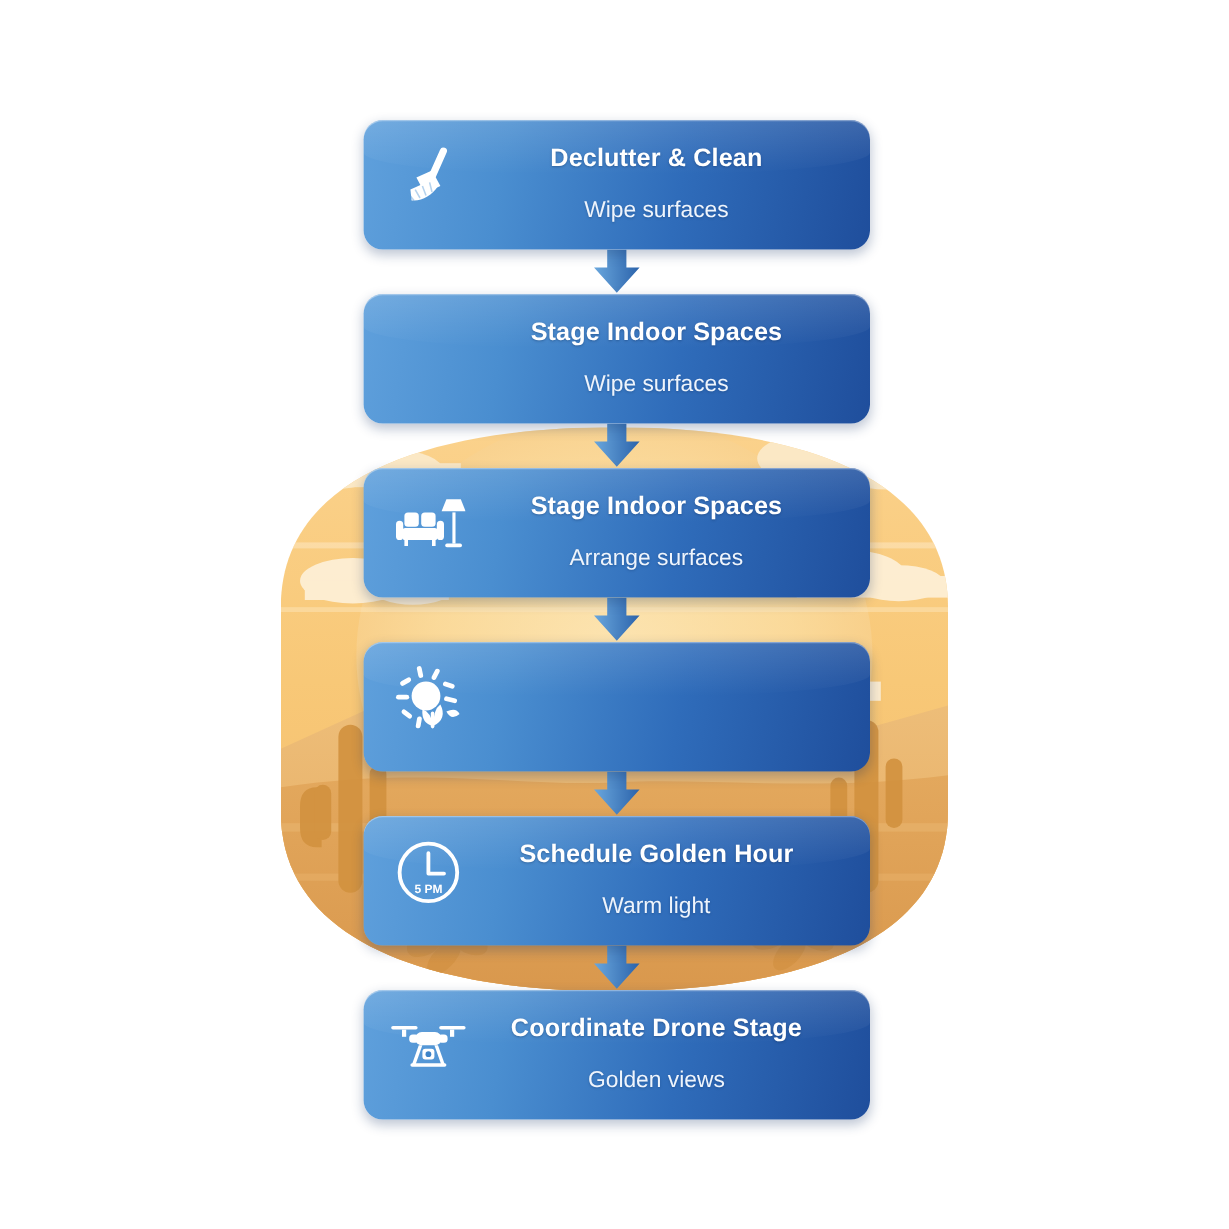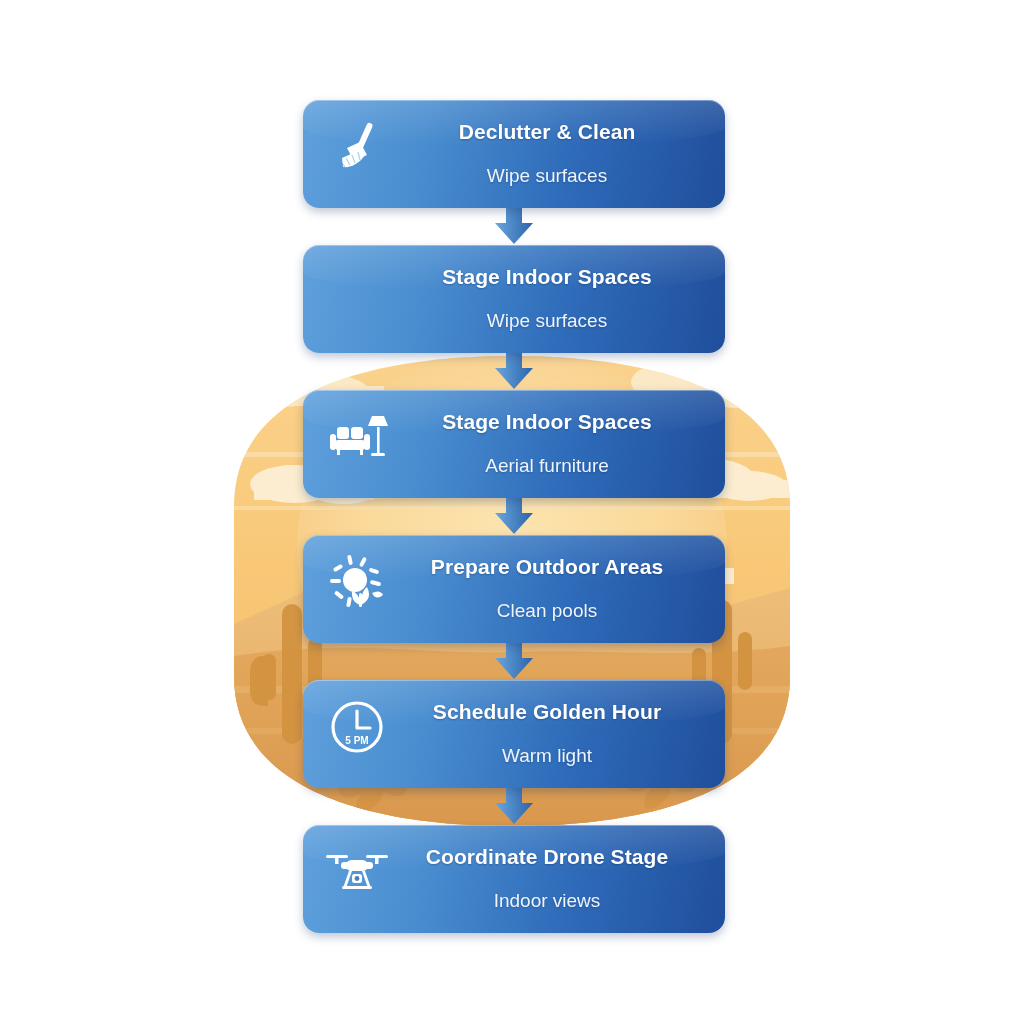--- a/index.html
+++ b/index.html
@@ -267,21 +267,21 @@
           <rect x="11" y="42" width="3" height="5"></rect>
           <rect x="34" y="42" width="3" height="5"></rect>
 
           <path d="M46 8 h12 l4 10 h-20 Z"></path>
           <rect x="51" y="19" width="2.6" height="26"></rect>
           <rect x="45" y="45" width="14" height="3" rx="1.5"></rect>
         </svg>
       </div>
       <div class="card-text">
         <div class="card-title">Stage Indoor Spaces</div>
-        <div class="card-sub">Aerial furniture</div>
+        <div class="card-sub">Arrange surfaces</div>
       </div>
     </div>
 
     <div class="connector">
       <svg width="56" height="37" viewBox="0 0 56 37" aria-hidden="true">
         <defs>
             <linearGradient id="arrG3" x1="0" y1="0" x2="1" y2="0">
           <stop offset="0%" stop-color="#6aa7dd"></stop>
               <stop offset="100%" stop-color="#2b63ab"></stop>
             </linearGradient>
@@ -305,24 +305,20 @@
             <rect x="19" y="44" width="4" height="10" rx="2" transform="rotate(10 21 49)"></rect>
           </g>
           <circle cx="27" cy="27" r="12"></circle>
 
           <path d="M33 52 q0 -14 6 -18 q6 12 -6 18 Z"></path>
           <path d="M33 52 q-2 -12 -9 -14 q-1 12 9 14 Z"></path>
           <path d="M44 40 q8 -4 11 2 q-7 6 -11 -2 Z"></path>
           <rect x="31" y="40" width="3" height="14" rx="1.5"></rect>
         </svg>
       </div>
-      <div class="card-text">
-        <div class="card-title">Prepare Outdoor Areas</div>
-        <div class="card-sub">Clean pools</div>
-      </div>
     </div>
 
     <div class="connector">
       <svg width="56" height="37" viewBox="0 0 56 37" aria-hidden="true">
         <defs>
             <linearGradient id="arrG4" x1="0" y1="0" x2="1" y2="0">
           <stop offset="0%" stop-color="#6aa7dd"></stop>
               <stop offset="100%" stop-color="#2b63ab"></stop>
             </linearGradient>
           </defs>
@@ -373,18 +369,18 @@
           <path d="M25 28 L19 45 h3 L28 28 Z"></path>
           <path d="M41 28 L47 45 h-3 L38 28 Z"></path>
           <rect x="18" y="43" width="30" height="3" rx="1.5"></rect>
 
           <rect x="28" y="31" width="10" height="9" rx="2.5"></rect>
           <circle cx="33" cy="35.5" r="2.4" fill="#3f84c8"></circle>
         </svg>
       </div>
       <div class="card-text">
         <div class="card-title">Coordinate Drone Stage</div>
-        <div class="card-sub">Indoor views</div>
+        <div class="card-sub">Golden views</div>
       </div>
     </div>
 
   </div>
 </div>
 
 </body></html>

